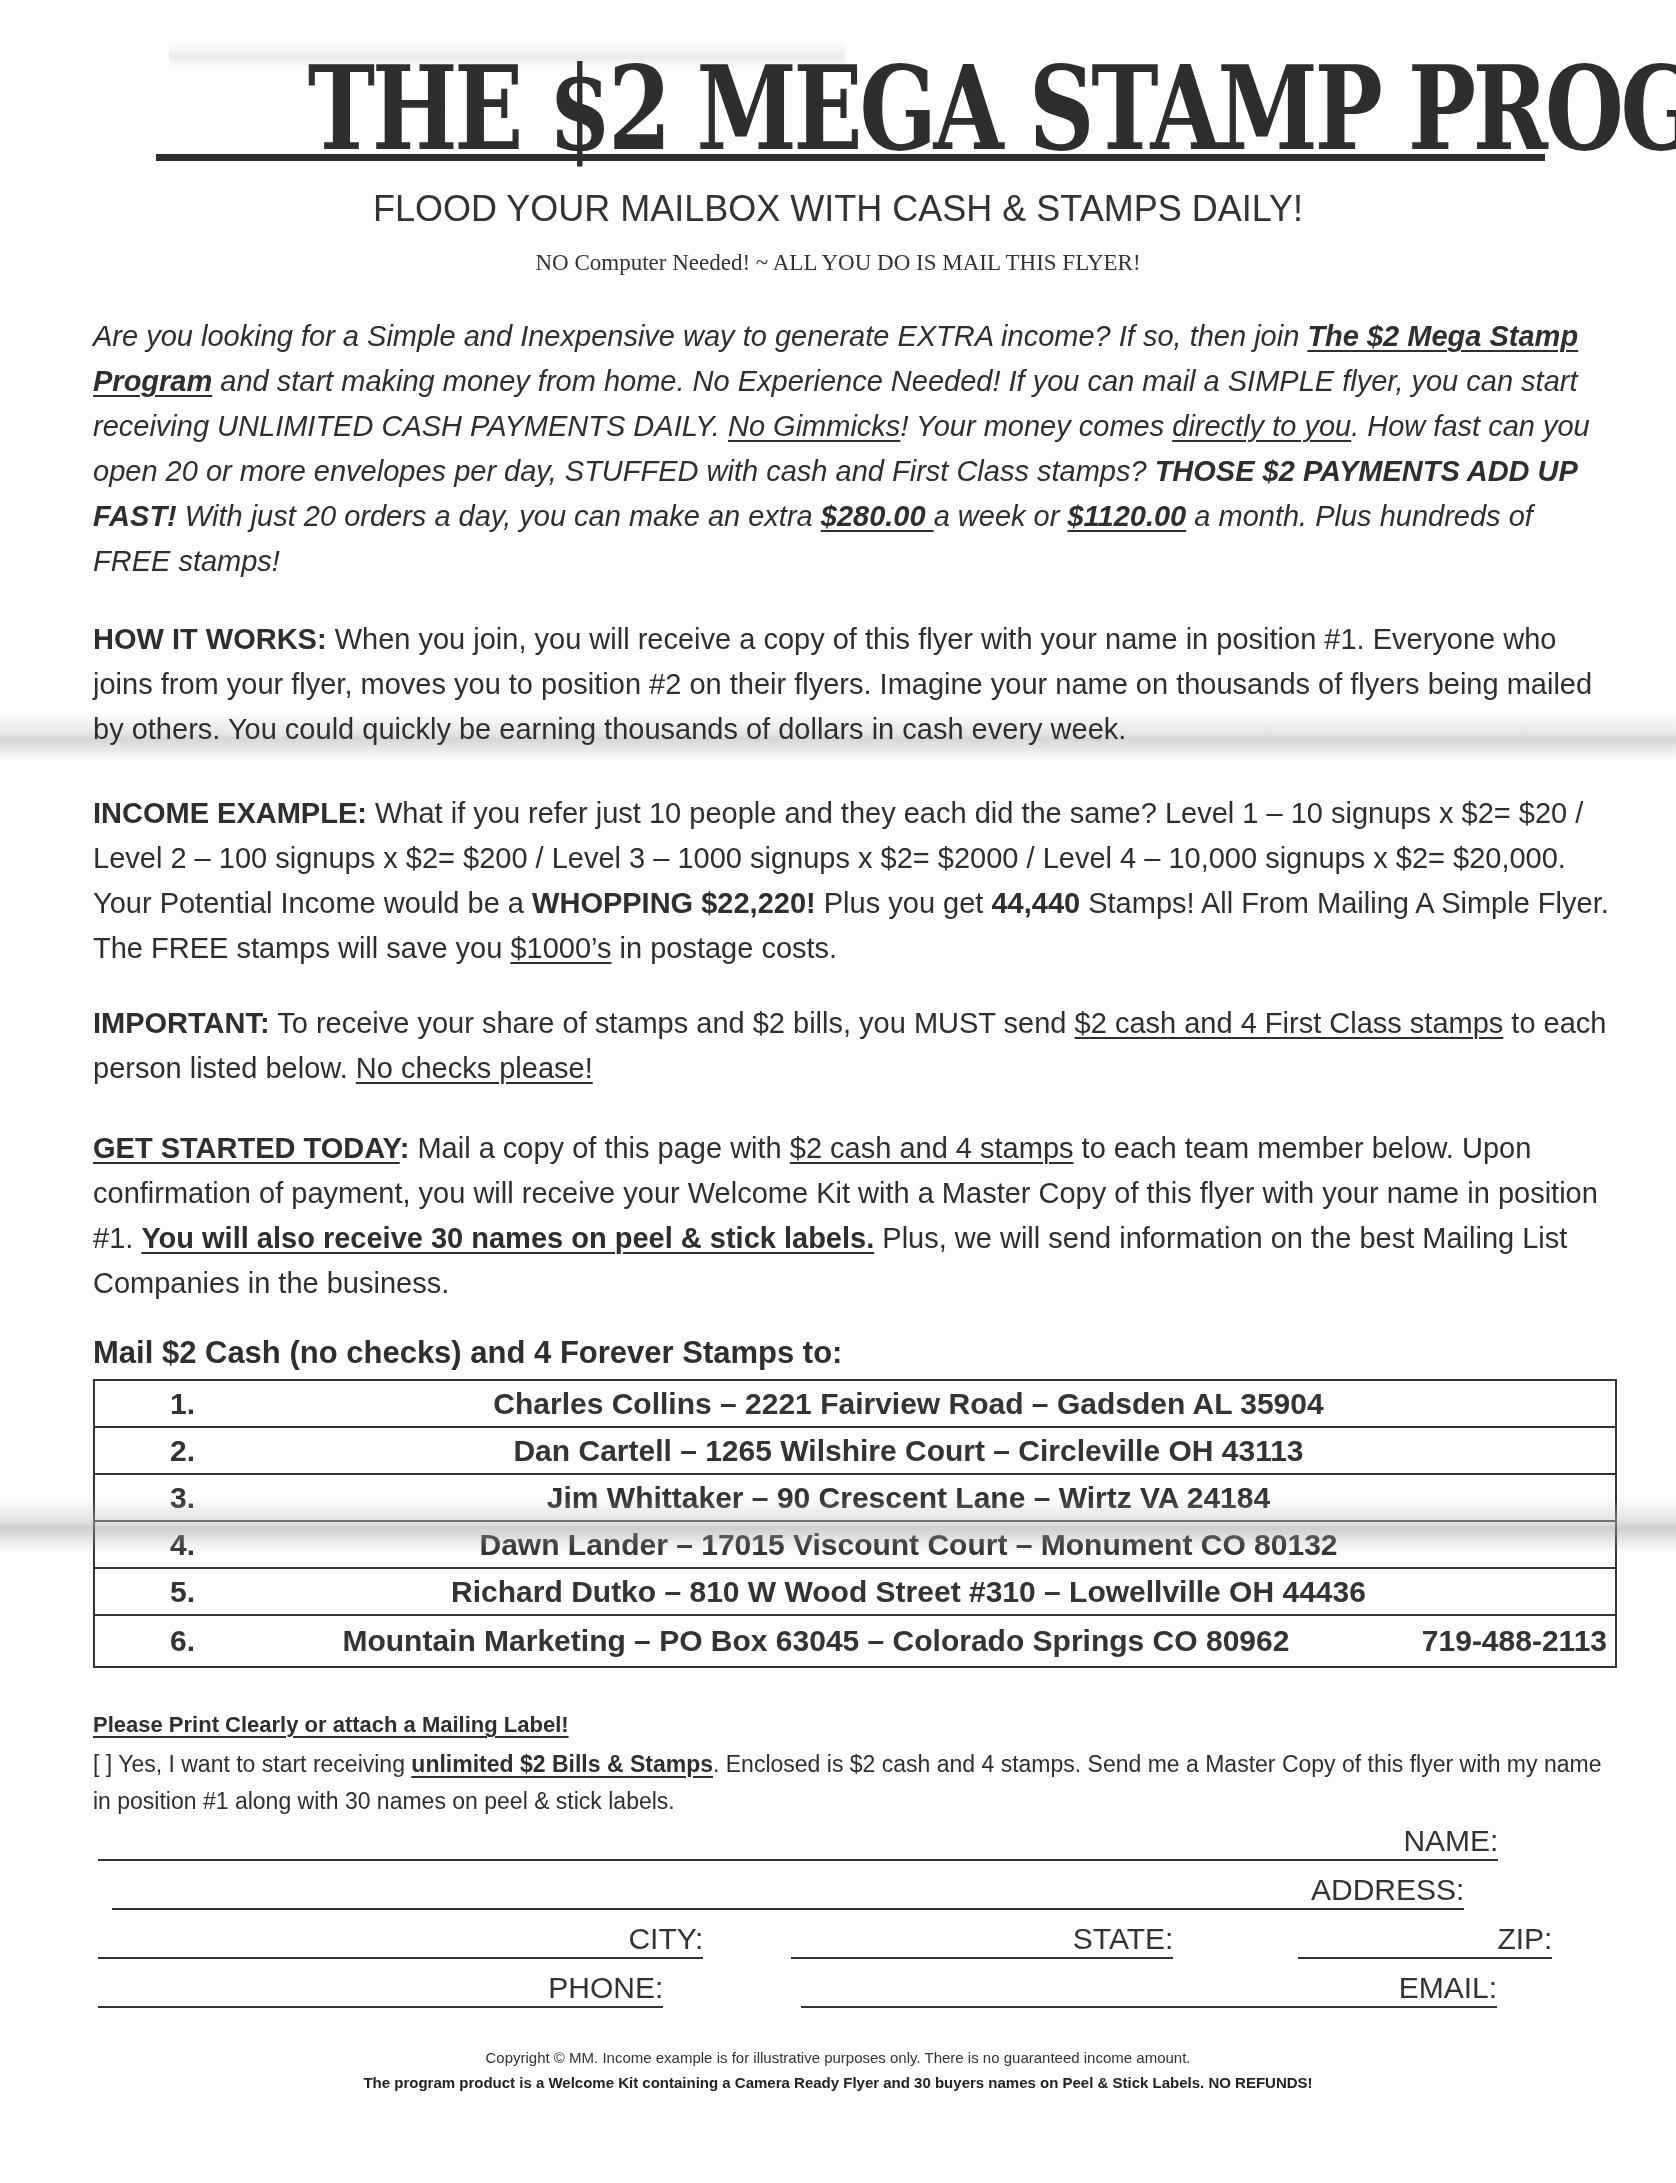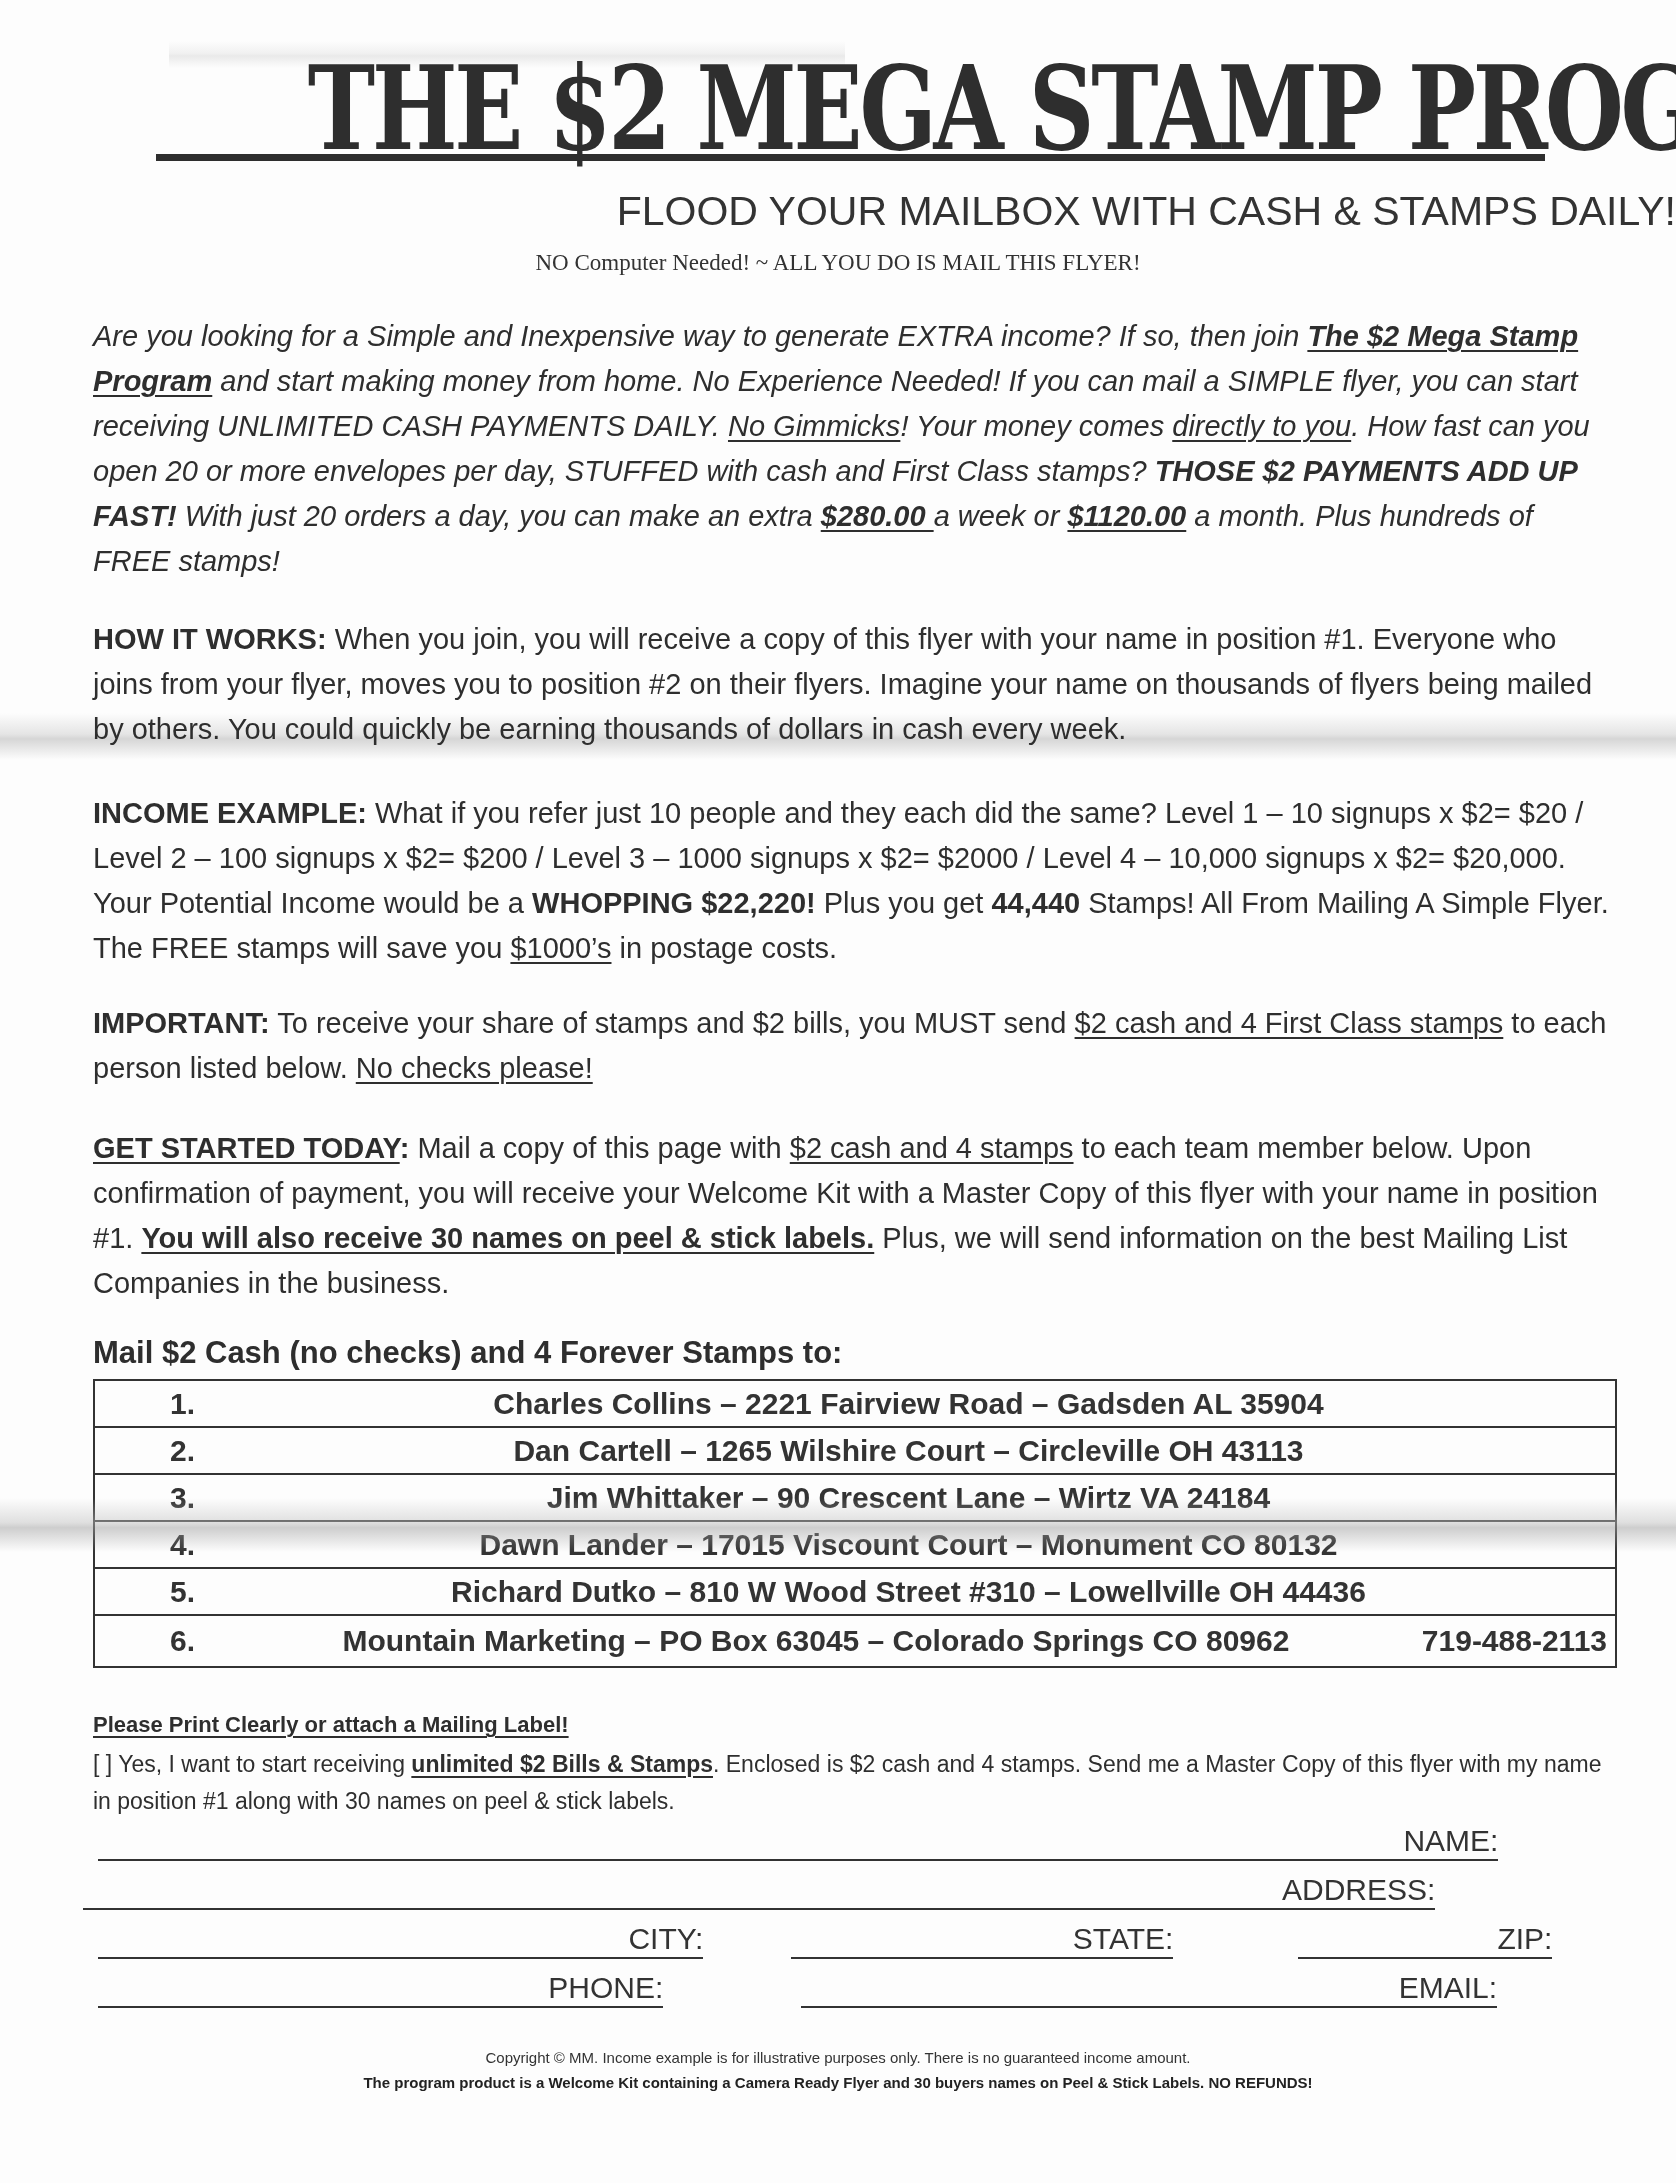--- a/index.html
+++ b/index.html
@@ -18,22 +18,22 @@
 
     
     .title {
       position: absolute; left: 156px; top: 51px; width: 1379px; text-align: center;
       font-family: "DejaVu Serif", serif; font-weight: bold; font-size: 116px; letter-spacing: -4px;
       color: #2e2e2e; transform: scaleX(0.78) scaleY(1.0); transform-origin: center top; white-space: nowrap;
       line-height: 115px;
     }
     .title-rule { position: absolute; left: 156px; top: 154px; width: 1389px; height: 6.8px; background: #2e2e2e; }
     .subtitle {
-      position: absolute; left: 0; top: 188px; width: 1676px; text-align: right;
-      font-size: 41px; color: #333; letter-spacing: 0px;
+      position: absolute; left: 0; top: 188px; width: 1676px; text-align: center;
+      font-size: 36px; color: #333; letter-spacing: 0px;
     }
     .tagline {
       position: absolute; left: 0; top: 250px; width: 1676px; text-align: center;
       font-family: Liberation Serif, serif; font-size: 23px; color: #333;
     }
 
     
     .para {
       position: absolute; left: 93px; width: 1521px;
       font-size: 29px; line-height: 45px; color: #2e2e2e;
@@ -141,21 +141,21 @@
 
   <div class="crease c2"></div>
 
   <div class="form-head u">Please Print Clearly or attach a Mailing Label!</div>
   <div class="form-text"><span>[ ]</span><span> Yes, I want to start receiving </span><b class="u">unlimited $2 Bills &amp; Stamps</b><span>.  Enclosed is $2 cash and 4 stamps.  Send me a Master Copy of this flyer with my name in position #1 along with 30 names on peel &amp; stick labels.</span></div>
 
   <div class="field" style="left:93px; top:1824px;">
     <span class="label">NAME:</span>
     <span class="line" style="width:1400px;"></span>
   </div>
-  <div class="field" style="left:78px; top:1873px;">
+  <div class="field" style="left:107px; top:1873px;">
     <span class="label">ADDRESS:</span>
     <span class="line" style="width:1352px;"></span>
   </div>
   <div class="field" style="left:93px; top:1922px;">
     <span class="label">CITY:</span>
     <span class="line" style="width:605px;"></span>
   </div>
   <div class="field" style="left:786px; top:1922px;">
     <span class="label">STATE:</span>
     <span class="line" style="width:382px;"></span>

